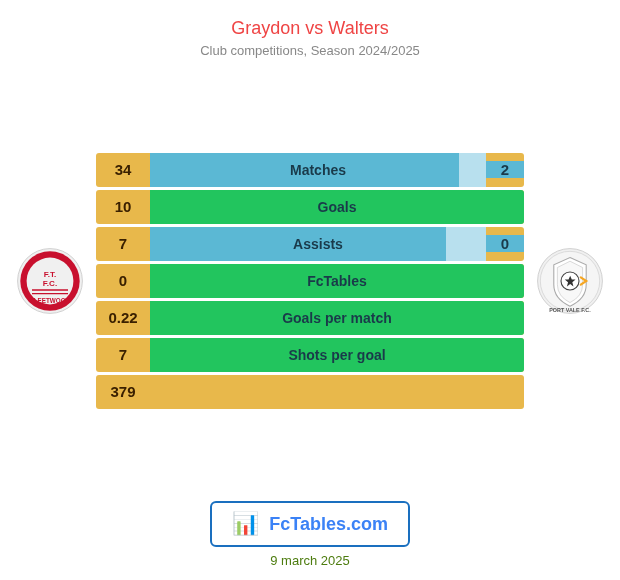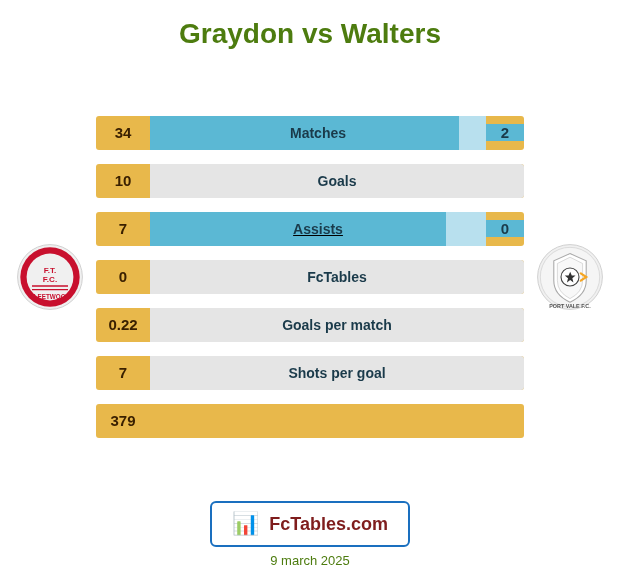--- a/index.html
+++ b/index.html
@@ -19,23 +19,23 @@
       flex-direction: column;
       align-items: center;
     }
 
     .header {
       padding: 18px 0 4px 0;
       text-align: center;
     }
 
     .title {
-      font-size: 28px;
-      font-weight: bold;
-      color: #4d7c0f;
+      font-size: 18px;
+      font-weight: normal;
+      color: #ef4444;
     }
 
     .subtitle {
       font-size: 13px;
       color: #888;
       margin-top: 4px;
     }
 
     .main-area {
       display: flex;
@@ -51,21 +51,21 @@
       display: flex;
       align-items: flex-start;
       justify-content: center;
       flex-shrink: 0;
     }
 
     .stats-area {
       flex: 1;
       display: flex;
       flex-direction: column;
-      gap: 14px;
+      gap: 3px;
       padding: 0 6px;
     }
 
     .stat-row {
       display: flex;
       flex-direction: row;
       align-items: center;
       height: 34px;
       background: #e8b84b;
       border-radius: 3px;
@@ -79,21 +79,21 @@
       font-weight: bold;
       font-size: 15px;
       width: 54px;
       text-align: center;
       flex-shrink: 0;
       z-index: 2;
     }
 
     .stat-label-area {
       flex: 1;
-      background: #e5e5e5;
+      background: #22c55e;
       display: flex;
       align-items: center;
       justify-content: center;
       height: 100%;
       position: relative;
     }
 
     .stat-label {
       color: #1a3a4a;
       font-size: 14px;
@@ -116,21 +116,20 @@
       border-radius: 0;
     }
 
     
     .stat-row.matches-row .stat-label-area {
       background: linear-gradient(to right, #5bb8d4 92%, #b8e0ee 92%);
     }
 
     .stat-row.assists-row .stat-label-area {
       background: linear-gradient(to right, #5bb8d4 88%, #b8e0ee 88%);
-      text-decoration: underline;
     }
 
     .logo-fleetwood {
       width: 72px;
       height: 72px;
     }
 
     .logo-portvale {
       width: 72px;
       height: 72px;
@@ -148,37 +147,38 @@
     }
 
     .fctables-icon {
       font-size: 22px;
       color: #1a6fbf;
     }
 
     .fctables-text {
       font-size: 18px;
       font-weight: bold;
-      color: #7f1d1d;
+      color: #3b82f6;
     }
 
     .footer-date {
       font-size: 13px;
       color: #4d7c0f;
       margin-bottom: 12px;
     }
 
     
   </style>
 </head>
 <body>
 
 <div class="container">
   <div class="header">
     <div class="title">Graydon vs Walters</div>
+    <div class="subtitle">Club competitions, Season 2024/2025</div>
   </div>
 
   <div class="main-area">
 
     <div class="team-logo">
       <svg class="logo-fleetwood" viewBox="0 0 80 80" xmlns="http://www.w3.org/2000/svg">
         <ellipse cx="40" cy="40" rx="36" ry="36" fill="#f0f0f0" stroke="#ccc" stroke-width="1"></ellipse>
         <ellipse cx="40" cy="40" rx="33" ry="33" fill="#c8102e"></ellipse>
         <ellipse cx="40" cy="40" rx="26" ry="26" fill="#f0f0f0"></ellipse>
 

